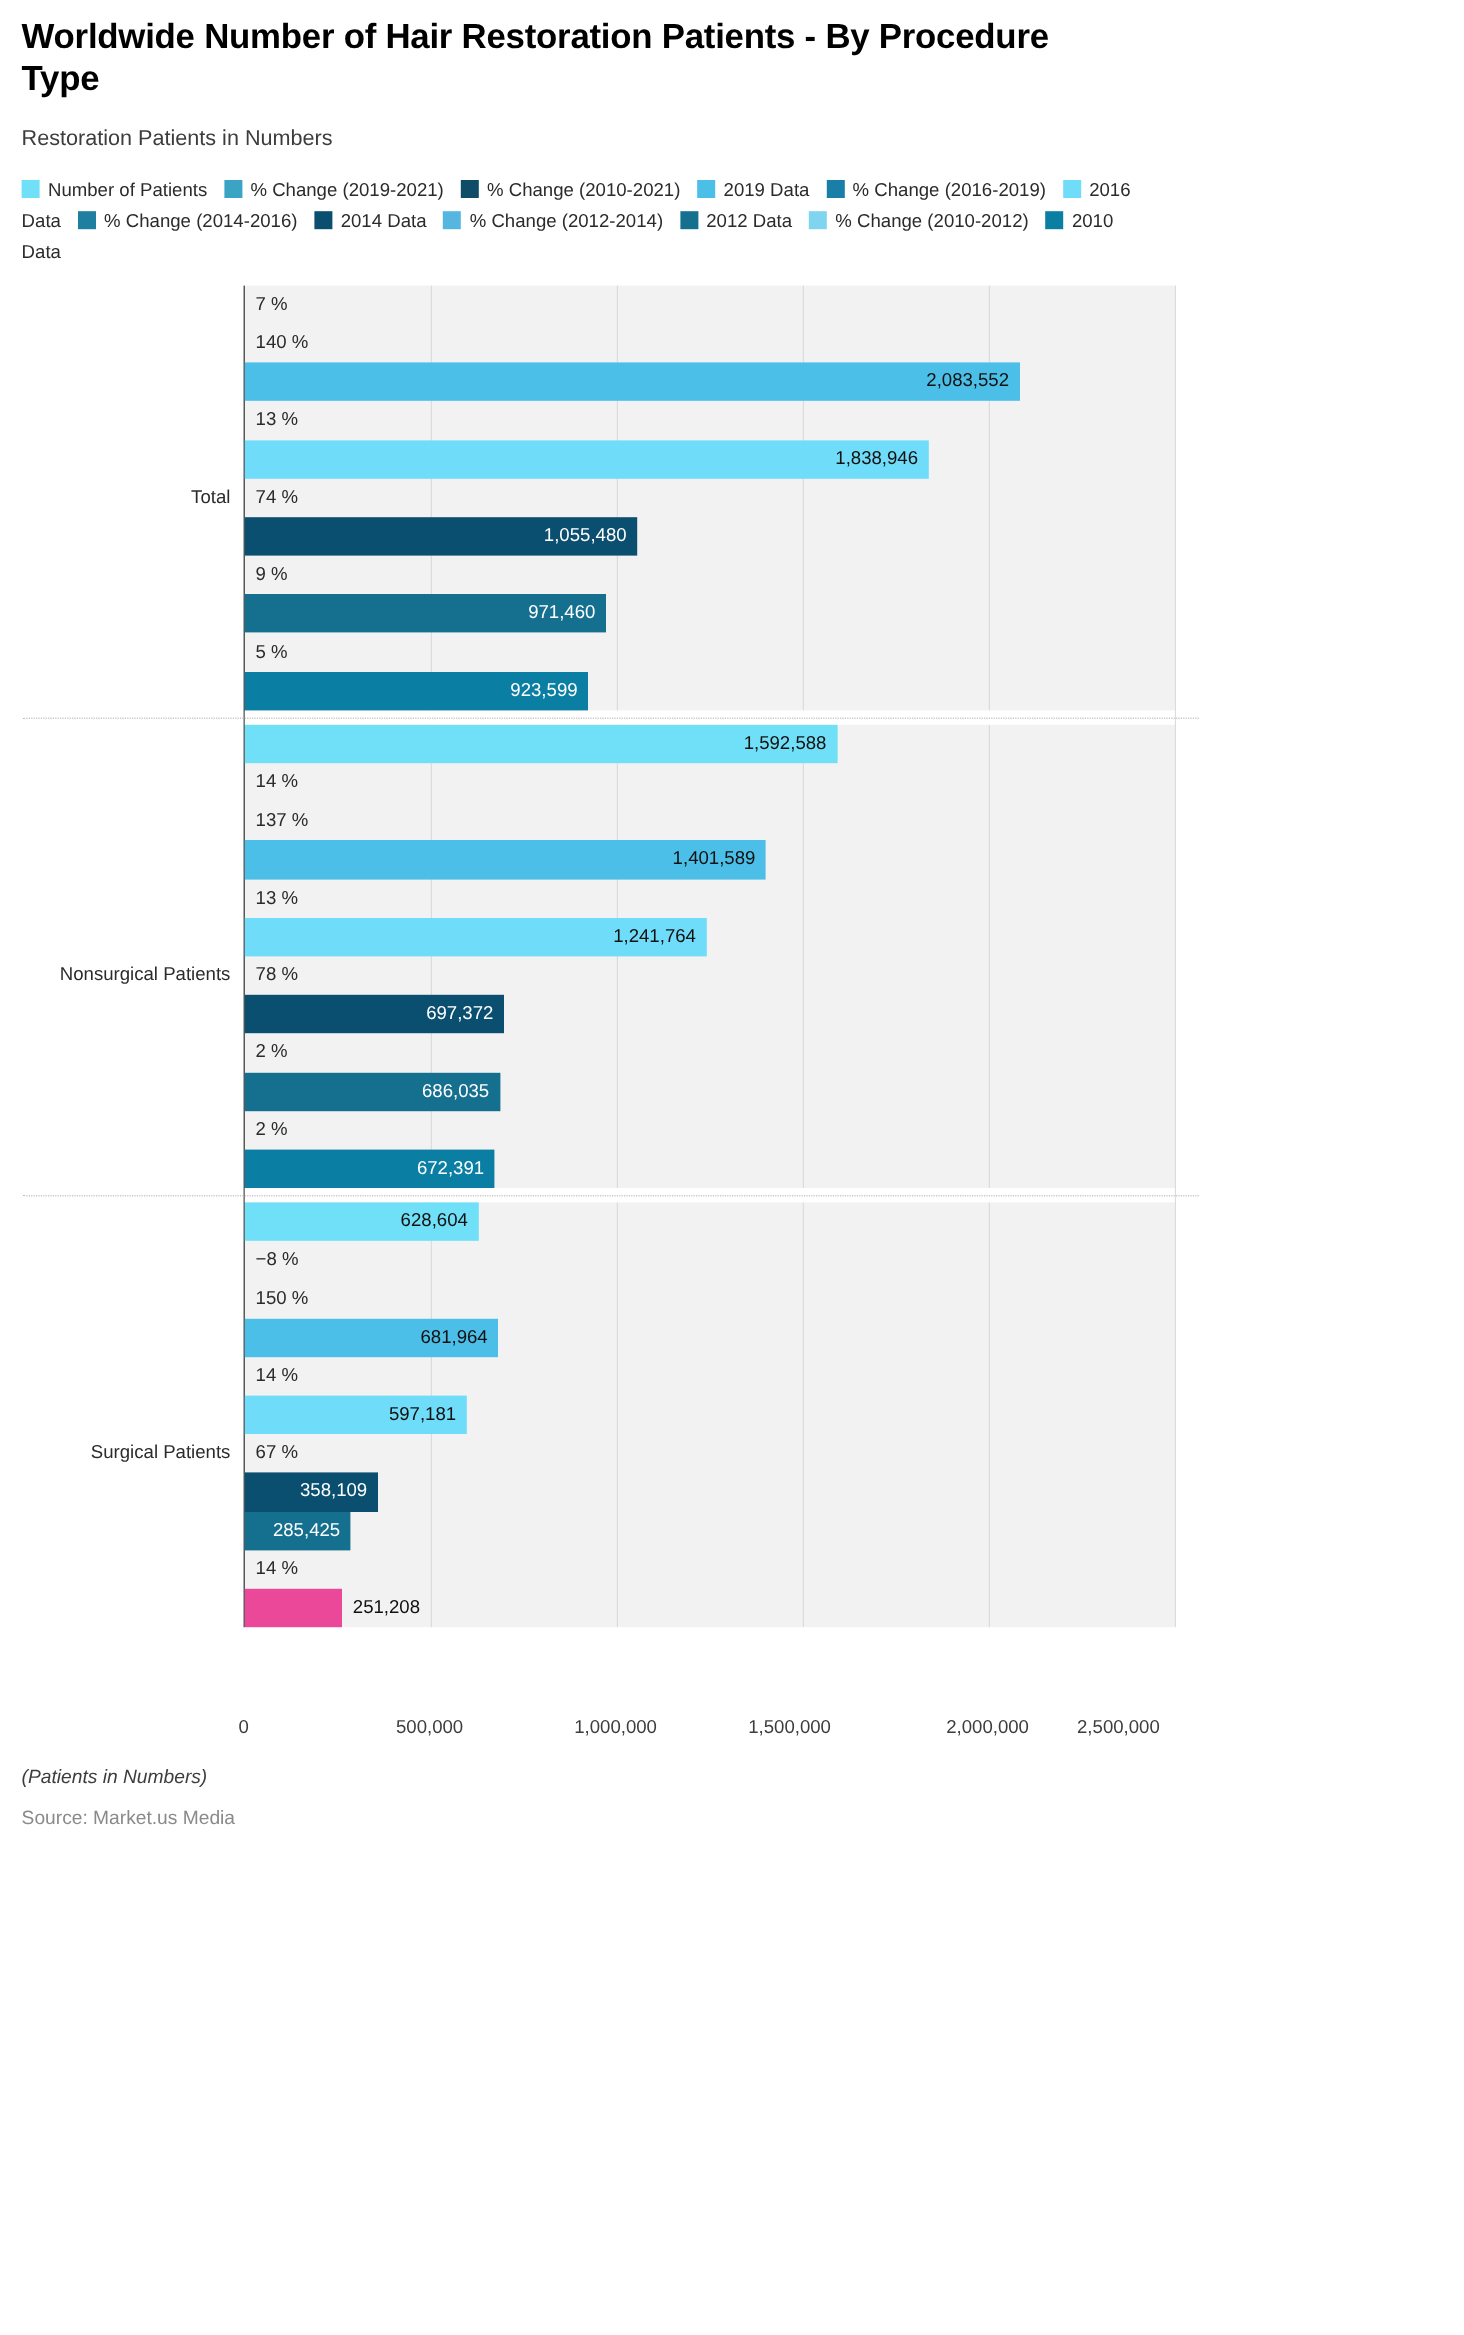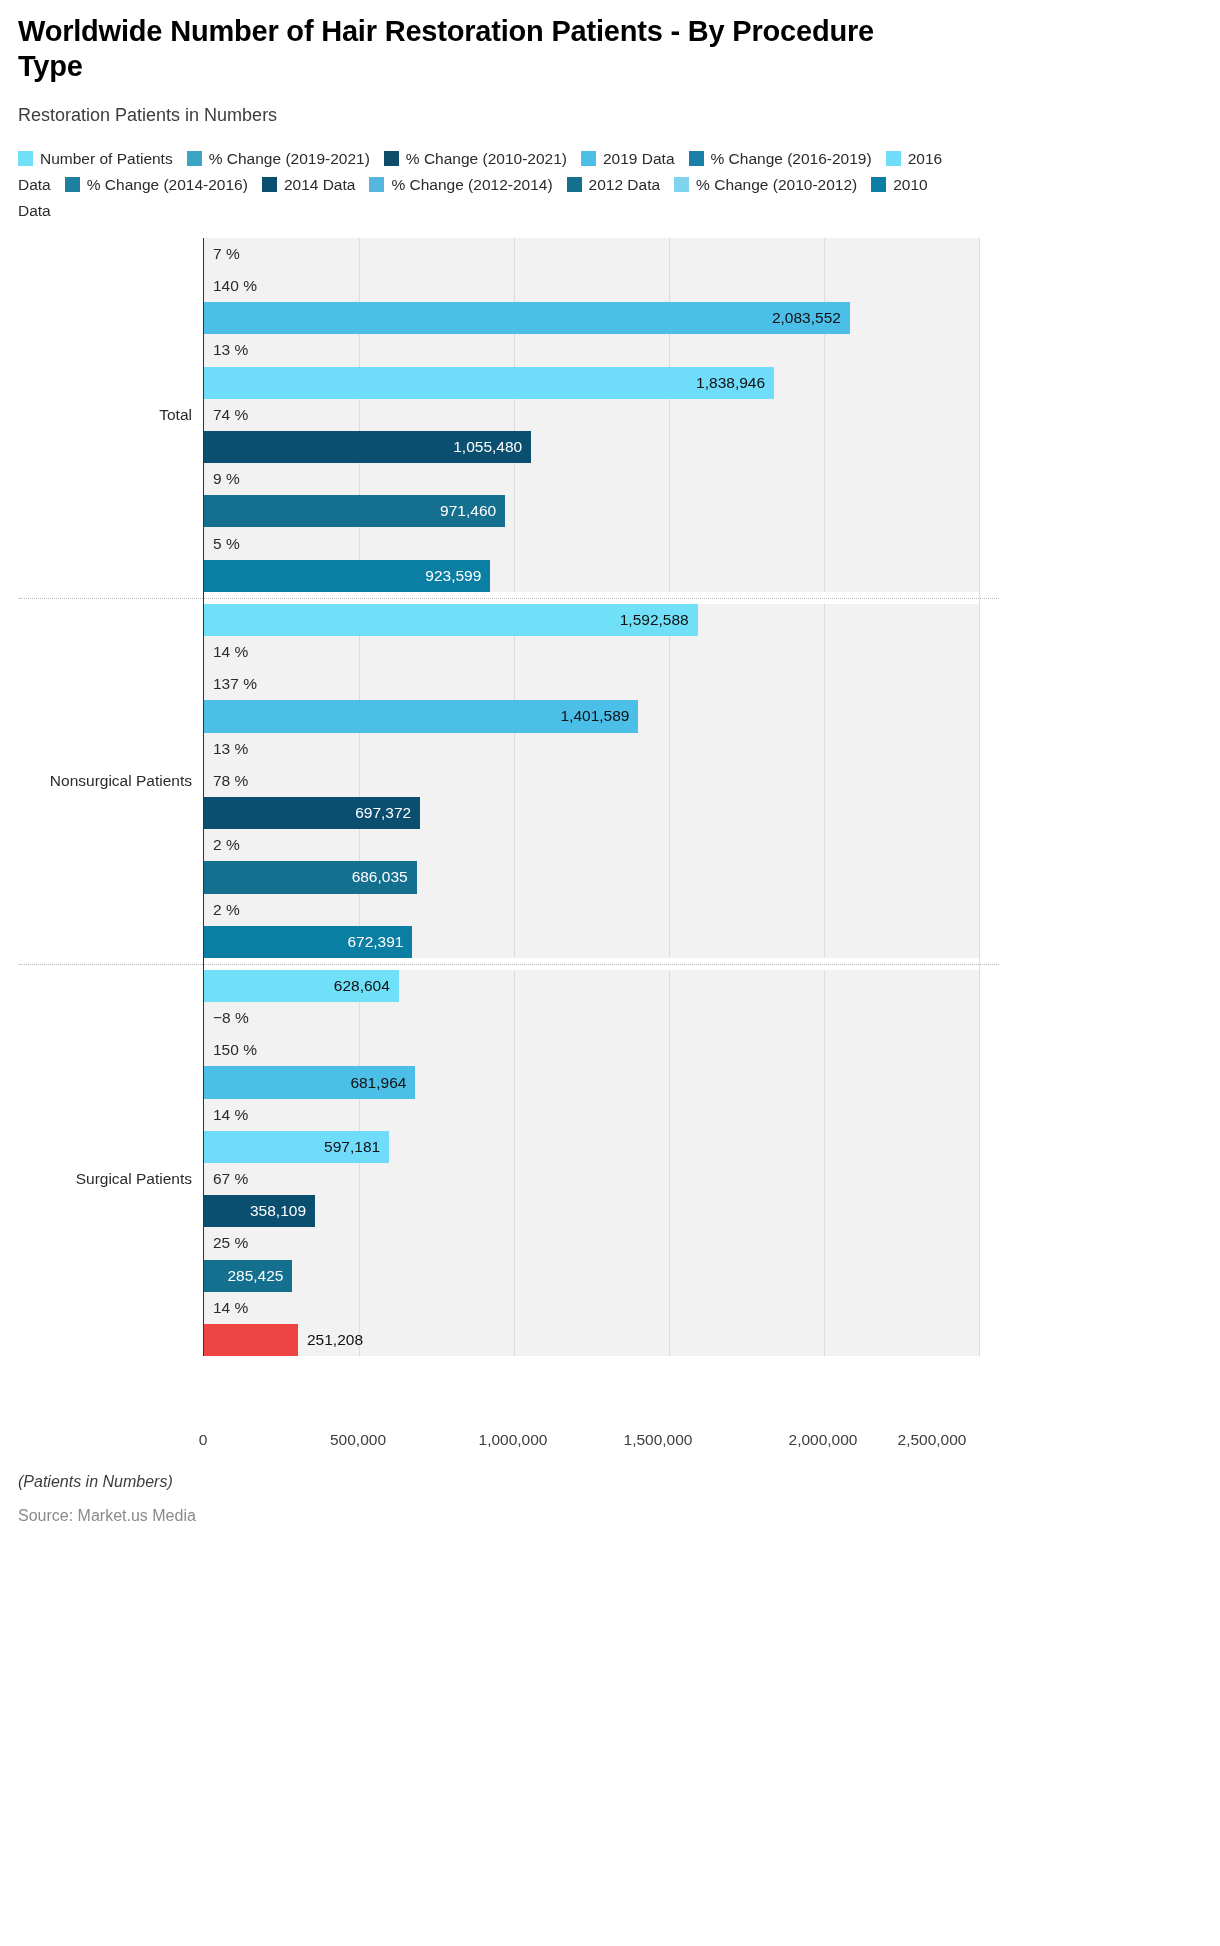--- a/index.html
+++ b/index.html
@@ -251,20 +251,25 @@
             <span class="pct-label">137 %</span>
           </div>
           <div class="row">
             <div class="bar" style="width: 434.493px; background: rgb(75, 191, 232);">
               <span class="bar-label inside dark">1,401,589</span>
             </div>
           </div>
           <div class="row pct">
             <span class="pct-label">13 %</span>
           </div>
+          <div class="row">
+            <div class="bar" style="width: 384.947px; background: rgb(111, 220, 250);">
+              <span class="bar-label inside dark">1,241,764</span>
+            </div>
+          </div>
           <div class="row pct">
             <span class="pct-label">78 %</span>
             <span class="cat-label">Nonsurgical Patients</span>
           </div>
           <div class="row">
             <div class="bar" style="width: 216.185px; background: rgb(11, 79, 112);">
               <span class="bar-label inside">697,372</span>
             </div>
           </div>
           <div class="row pct">
@@ -314,33 +319,30 @@
           </div>
           <div class="row pct">
             <span class="pct-label">67 %</span>
             <span class="cat-label">Surgical Patients</span>
           </div>
           <div class="row">
             <div class="bar" style="width: 111.014px; background: rgb(11, 79, 112);">
               <span class="bar-label inside">358,109</span>
             </div>
           </div>
-          <div class="row pct">
-            <span class="pct-label">25 %</span>
-          </div>
           <div class="row">
             <div class="bar" style="width: 88.4817px; background: rgb(21, 112, 143);">
               <span class="bar-label inside">285,425</span>
             </div>
           </div>
           <div class="row pct">
             <span class="pct-label">14 %</span>
           </div>
           <div class="row">
-            <div class="bar" style="width: 94px; background: #ef4444; text-align: right;">
+            <div class="bar" style="width: 81px; background: #ec4899; text-align: right;">
               <span class="bar-label outside dark">251,208</span>
             </div>
           </div>
         </div>
       </div>
   </div>
 
   <div class="axis" id="axis">
       <div class="tick" style="left: 0px;">0</div>
       <div class="tick" style="left: 155px;">500,000</div>

